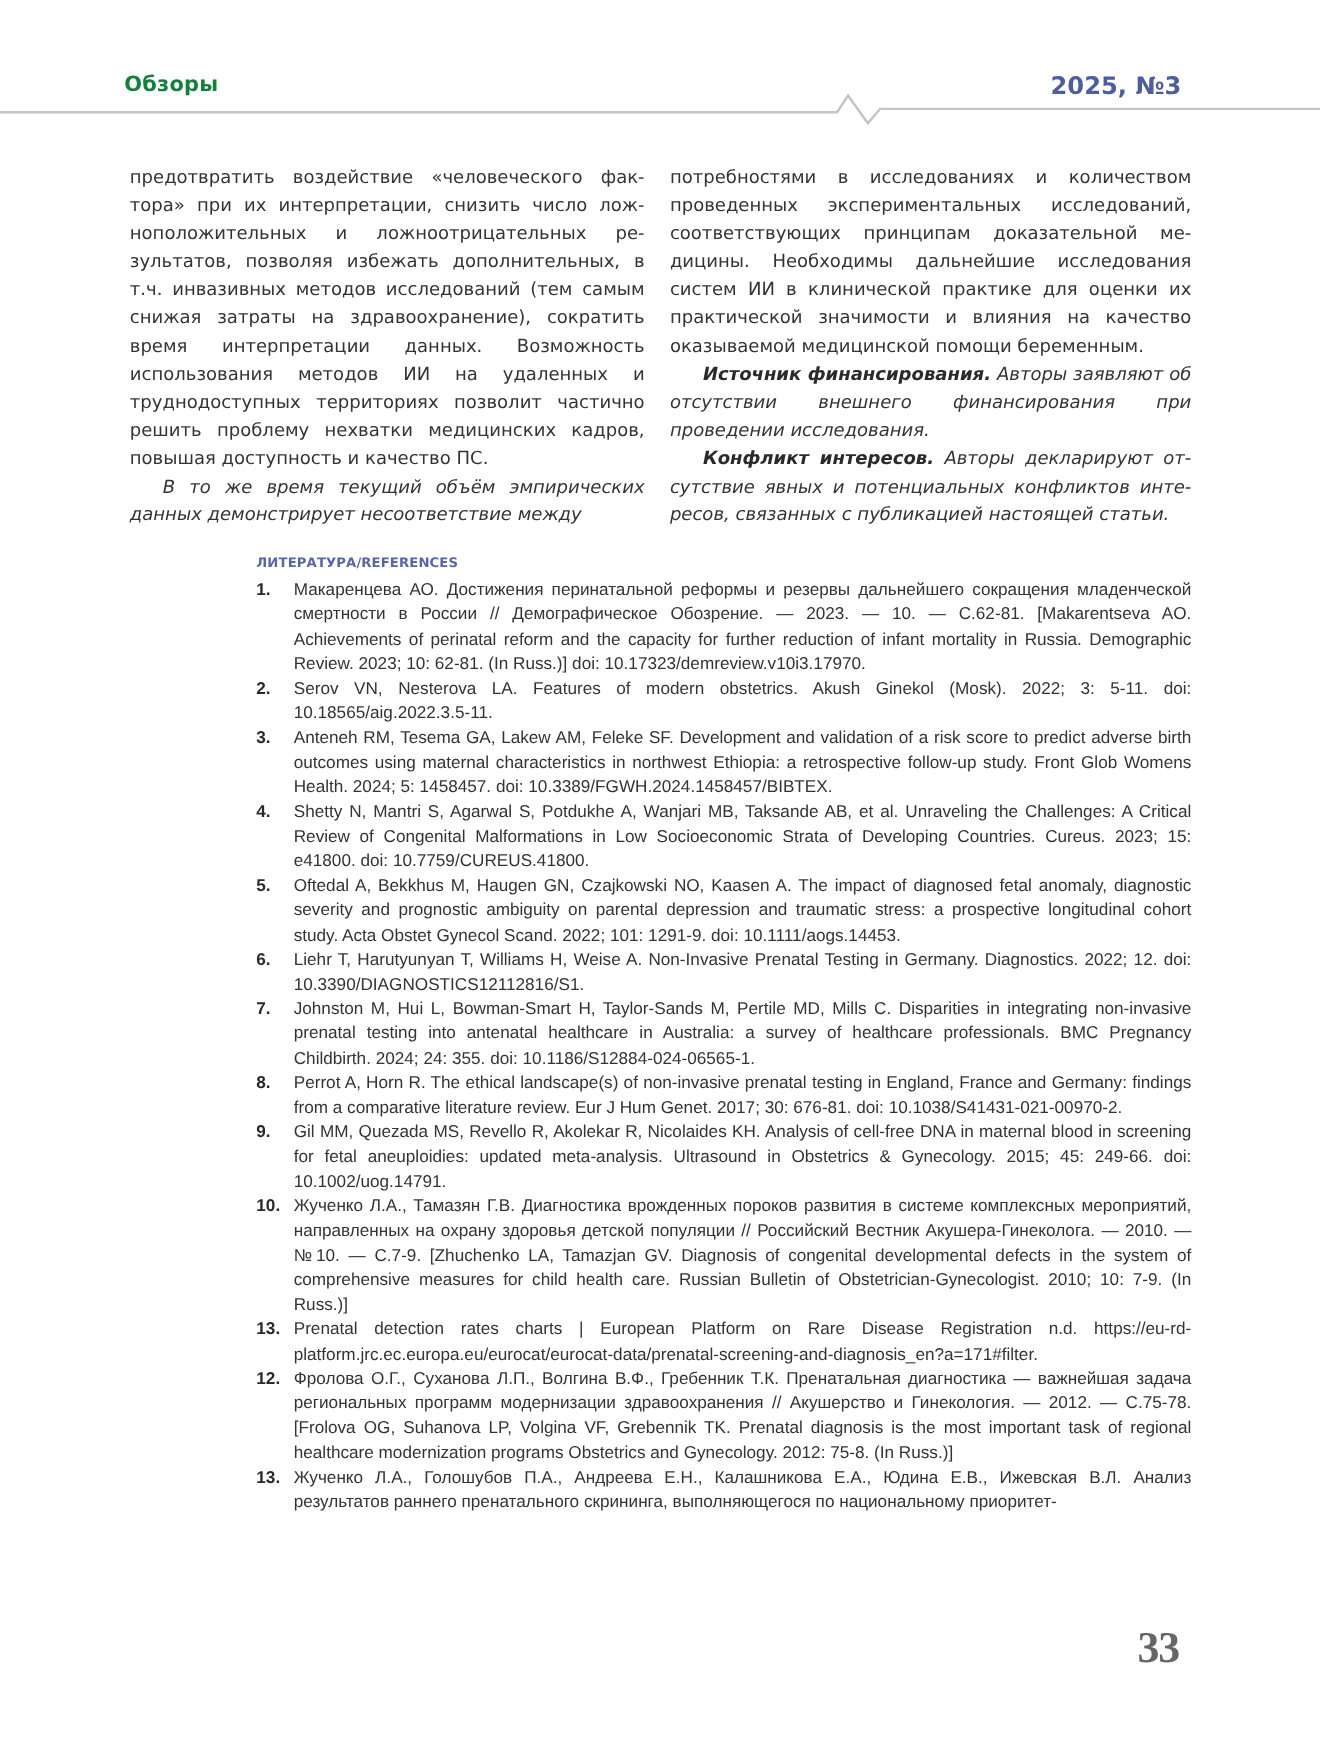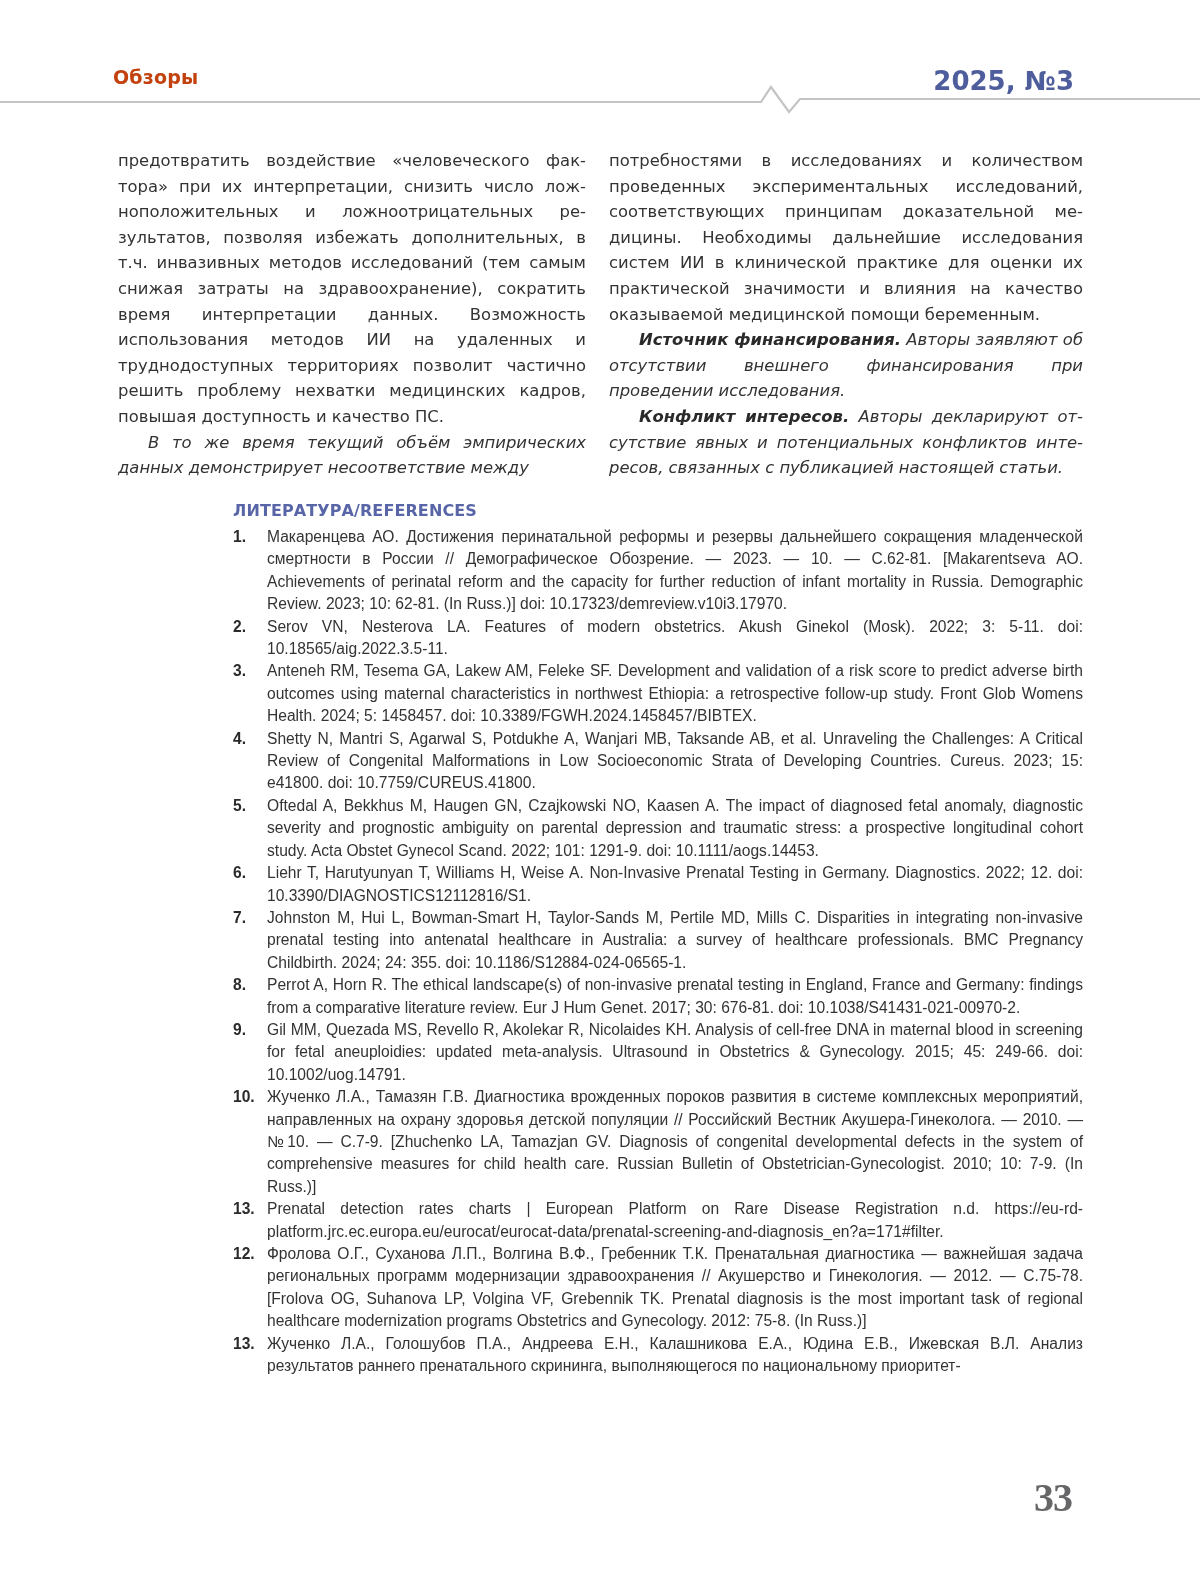--- a/index.html
+++ b/index.html
@@ -4,47 +4,47 @@
 <style>
   html, body { margin: 0; padding: 0; background: #ffffff; }
   body {
     width: 1200px; height: 1581px; position: relative; overflow: hidden;
     font-family: "Liberation Sans", "DejaVu Sans", sans-serif;
     color: #2b2b2b;
   }
   .running-head-left {
     position: absolute; left: 113px; top: 66px;
     font-family: "DejaVu Sans", sans-serif; font-weight: bold;
-    font-size: 19px; color: #c2410c; letter-spacing: 0.2px;
+    font-size: 19px; color: #15803d; letter-spacing: 0.2px;
   }
   .running-head-right {
     position: absolute; right: 126px; top: 66px;
     font-family: "DejaVu Sans", sans-serif; font-weight: bold;
-    font-size: 26px; color: #4e5d9c;
+    font-size: 22px; color: #4e5d9c;
   }
   .head-rule { position: absolute; left: 0; top: 80px; width: 1200px; height: 40px; }
   .col {
     position: absolute; top: 148px; width: 468px;
     font-family: "DejaVu Sans", sans-serif;
     font-size: 16.4px; line-height: 25.6px; color: #333;
     text-align: justify; hyphens: manual;
   }
   .col p { margin: 0; }
   .col p.indent { text-indent: 30px; font-style: italic; }
   .col-left { left: 118px; }
   .col-right { left: 609px; width: 474px; }
   .col b { color: #2a2a2a; }
 
   .refs {
     position: absolute; left: 233px; top: 500px; width: 850px;
     font-family: "Liberation Sans", sans-serif;
   }
   .refs-title {
     font-family: "DejaVu Sans", sans-serif; font-weight: bold;
-    color: #5866a8; font-size: 16px; letter-spacing: 0.1px;
+    color: #5866a8; font-size: 12px; letter-spacing: 0.1px;
     margin: 0 0 4px 0; height: 22px; line-height: 22px;
   }
   .ref {
     position: relative; padding-left: 34px;
     font-size: 15.6px; line-height: 22.4px; color: #333;
     text-align: justify; margin: 0;
   }
   .ref .num {
     position: absolute; left: 0; top: 0; font-weight: bold; color: #2a2a2a;
   }

